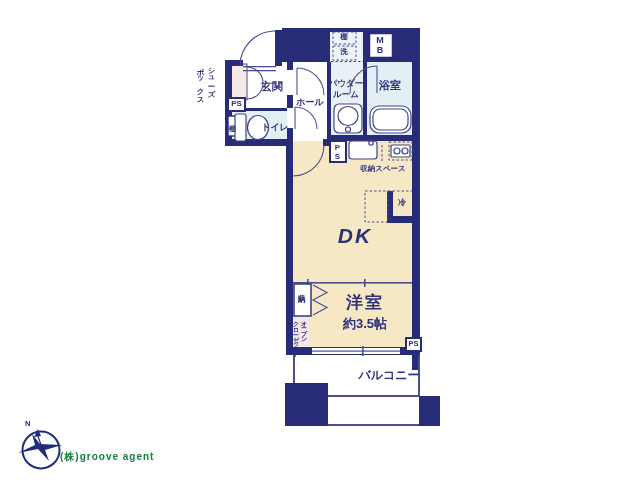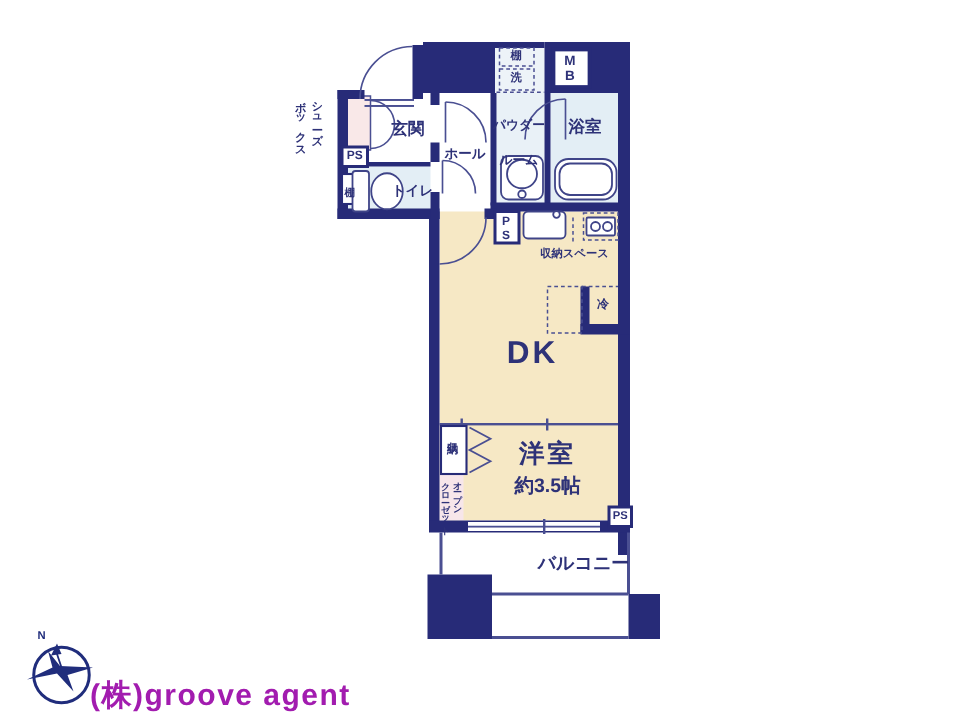--- a/index.html
+++ b/index.html
@@ -6,21 +6,21 @@
   #canvas{position:relative;width:640px;height:480px;background:#ffffff;overflow:hidden;
           font-family:"Liberation Sans","DejaVu Sans",sans-serif;}
   #plan-svg{position:absolute;left:0;top:0;}
   .lbl{position:absolute;color:#2e3278;font-weight:600;line-height:1.1;white-space:nowrap;}
   .ctr{text-align:center;}
   .vert{writing-mode:vertical-rl;text-orientation:upright;letter-spacing:1px;}
   .dk-main{font-size:21px;letter-spacing:2px;}
   .dk-sub{font-size:15px;margin-top:3px;letter-spacing:1px;}
   .yo-main{font-size:17px;letter-spacing:2px;}
   .yo-sub{font-size:13px;margin-top:4px;}
-  .logo-text{position:absolute;left:60px;top:450px;font-size:20px;color:#a21caf;
+  .logo-text{position:absolute;left:60px;top:450px;font-size:10px;color:#15803d;
              font-weight:700;letter-spacing:1px;}
 </style>
 </head>
 <body>
 
 <div id="canvas">
 
   <svg id="plan-svg" width="640" height="480" viewBox="0 0 640 480">
 
     <g>
@@ -145,26 +145,26 @@
   </svg>
 
   <div class="lbl ctr" style="left:252px;top:80px;width:40px;font-size:11px;text-align:center;">玄関</div>
 
   <div class="lbl ctr" style="left:285px;top:98px;width:50px;font-size:9px;">ホール</div>
 
   <div class="lbl ctr" style="left:255px;top:123px;width:40px;font-size:9px;">トイレ</div>
 
   <div class="lbl ctr" style="left:321px;top:78px;width:50px;font-size:8.5px;line-height:10.5px;">
     <span style="display:block;">パウダー</span>
-    <span style="display:block;margin-top:12px;">ルーム</span>
+    <span style="display:block;">ルーム</span>
   </div>
 
   <div class="lbl ctr" style="left:370px;top:79px;width:40px;font-size:11px;">浴室</div>
 
-  <div class="lbl ctr" style="left:300px;top:224px;width:110px;">
+  <div class="lbl ctr" style="left:300px;top:224px;width:110px;font-style:italic;">
     <div class="dk-main">DK</div>
   </div>
 
   <div class="lbl ctr" style="left:310px;top:294px;width:110px;">
     <div class="yo-main">洋室</div>
     <div class="yo-sub">約3.5帖</div>
   </div>
 
   <div class="lbl ctr" style="left:349px;top:369px;width:80px;font-size:12px;">バルコニー</div>
 

